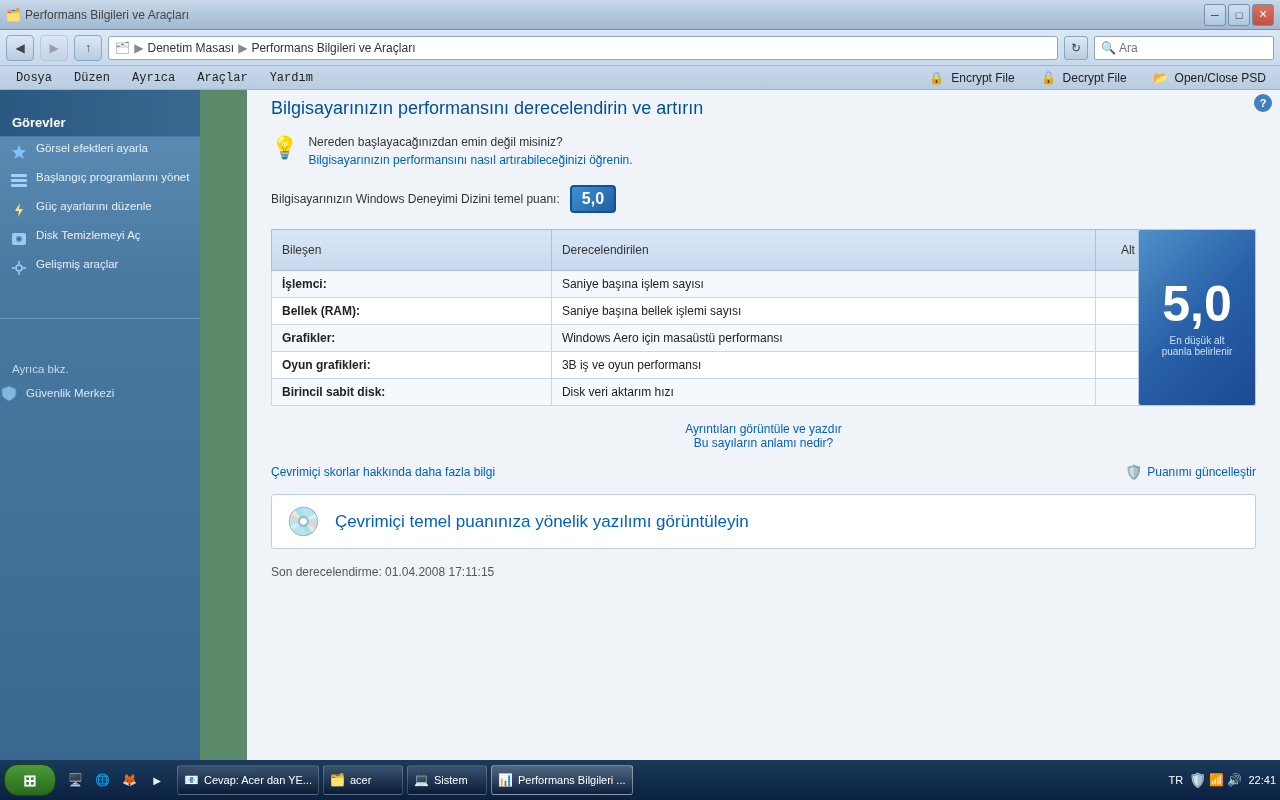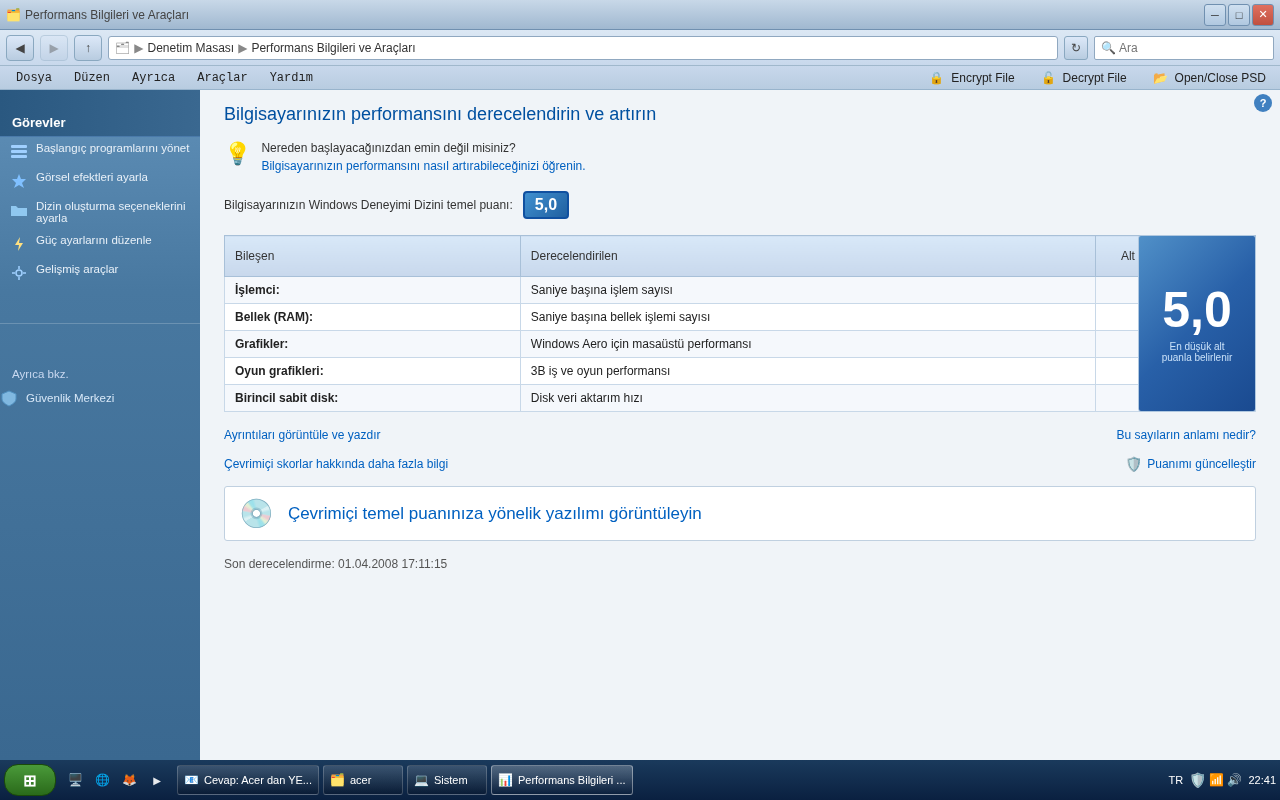--- a/index.html
+++ b/index.html
@@ -113,22 +113,23 @@
     .sidebar-also { color: #c8d8f0; font-size: 11.5px; padding: 8px 12px 4px; margin-top: 36px; }
     .sidebar-also-item {
       display: flex; align-items: center; gap: 8px;
       padding: 4px 0; cursor: pointer; color: #d8e8f8; font-size: 11.5px;
     }
 
     
     .content {
       flex: 1;
       background: #f0f4f8;
-      padding: 14px 24px;
+      padding: 8px 24px;
       overflow-y: auto;
+      margin-left: 47px;
     }
     .content-title {
       font-size: 18px; color: #0050a0; font-weight: normal; margin-bottom: 14px;
     }
     .hint-box {
       display: flex; align-items: flex-start; gap: 10px; margin-bottom: 16px;
     }
     .hint-icon { font-size: 22px; color: #e0b000; flex-shrink: 0; margin-top: 2px; }
     .hint-text { font-size: 12px; color: #333; line-height: 1.5; }
     .hint-link { color: #0060c0; text-decoration: none; }
@@ -276,55 +277,57 @@
 </div>
 
 <div class="main-layout">
 
   <div class="sidebar">
     <div class="sidebar-section-title">Görevler</div>
 
     <div class="sidebar-item">
       <div class="sidebar-item-icon">
         <svg viewBox="0 0 18 18" class="icon-svg">
+            <polygon points="9,2 11,7 16,7 12,11 14,16 9,13 4,16 6,11 2,7 7,7" fill="#80c0ff"></polygon>
+          </svg>
+      </div>
+      <span>Görsel efektleri ayarla</span>
+    </div>
+
+    <div class="sidebar-item">
+      <div class="sidebar-item-icon">
+        <svg viewBox="0 0 18 18" class="icon-svg">
             <rect x="1" y="2" width="16" height="3" rx="1" fill="#a0d0ff"></rect>
             <rect x="1" y="7" width="16" height="3" rx="1" fill="#a0d0ff"></rect>
             <rect x="1" y="12" width="16" height="3" rx="1" fill="#a0d0ff"></rect>
           </svg>
       </div>
       <span>Başlangıç programlarını yönet</span>
     </div>
 
+
     <div class="sidebar-item">
       <div class="sidebar-item-icon">
         <svg viewBox="0 0 18 18" class="icon-svg">
-            <polygon points="9,2 11,7 16,7 12,11 14,16 9,13 4,16 6,11 2,7 7,7" fill="#80c0ff"></polygon>
-          </svg>
-      </div>
-      <span>Görsel efektleri ayarla</span>
+            <polygon points="10,2 5,10 9,10 8,16 13,8 9,8" fill="#ffe080"></polygon>
+          </svg>
+      </div>
+      <span>Güç ayarlarını düzenle</span>
     </div>
 
     <div class="sidebar-item">
       <div class="sidebar-item-icon">
         <svg viewBox="0 0 18 18" class="icon-svg">
-            <path d="M1 5 L1 15 L17 15 L17 7 L8 7 L6 5 Z" fill="#90c8f0"></path>
-          </svg>
-      </div>
-      <span>Dizin oluşturma seçeneklerini ayarla</span>
-    </div>
-
-    <div class="sidebar-item">
-      <div class="sidebar-item-icon">
-        <svg viewBox="0 0 18 18" class="icon-svg">
-            <polygon points="10,2 5,10 9,10 8,16 13,8 9,8" fill="#ffe080"></polygon>
-          </svg>
-      </div>
-      <span>Güç ayarlarını düzenle</span>
-    </div>
-
+            <rect x="2" y="3" width="14" height="12" rx="2" fill="#a0c8e8"></rect>
+            <circle cx="9" cy="9" r="3" fill="#5090c0"></circle>
+            <circle cx="9" cy="9" r="1" fill="#2060a0"></circle>
+          </svg>
+      </div>
+      <span>Disk Temizlemeyi Aç</span>
+    </div>
 
     <div class="sidebar-item">
       <div class="sidebar-item-icon">
         <svg viewBox="0 0 18 18" class="icon-svg">
             <circle cx="9" cy="9" r="3" fill="none" stroke="#a0d0ff" stroke-width="1.5"></circle>
             <line x1="9" y1="2" x2="9" y2="5" stroke="#a0d0ff" stroke-width="1.5"></line>
             <line x1="9" y1="13" x2="9" y2="16" stroke="#a0d0ff" stroke-width="1.5"></line>
             <line x1="2" y1="9" x2="5" y2="9" stroke="#a0d0ff" stroke-width="1.5"></line>
             <line x1="13" y1="9" x2="16" y2="9" stroke="#a0d0ff" stroke-width="1.5"></line>
           </svg>
@@ -407,21 +410,21 @@
       </table>
 
       <div style="position:absolute;right:0;top:0;bottom:0;width:118px;background:linear-gradient(135deg,#5090c8 0%,#2860a8 50%,#1a4a90 100%);border:1px solid #b0c8e0;display:flex;flex-direction:column;align-items:center;justify-content:center;color:white;border-radius:3px;">
         <div style="font-size:50px;font-weight:bold;line-height:1;color:white;">5,0</div>
         <div style="font-size:10px;color:#c8e0f8;margin-top:6px;text-align:center;">
           <span>En düşük alt</span><br><span>puanla belirlenir</span>
         </div>
       </div>
     </div>
 
-    <div class="action-links" style="margin-top:10px;">
+    <div class="action-links" style="margin-top:10px;flex-direction:column;">
       <a class="action-link" href="#">Ayrıntıları görüntüle ve yazdır</a>
       <a class="action-link" href="#">Bu sayıların anlamı nedir?</a>
     </div>
     <div class="action-links">
       <a class="action-link" href="#">Çevrimiçi skorlar hakkında daha fazla bilgi</a>
       <div style="display:flex;align-items:center;gap:4px;">
         <span style="color:#2060b0;font-size:14px;">🛡️</span>
         <a class="action-link" href="#">Puanımı güncelleştir</a>
       </div>
     </div>

